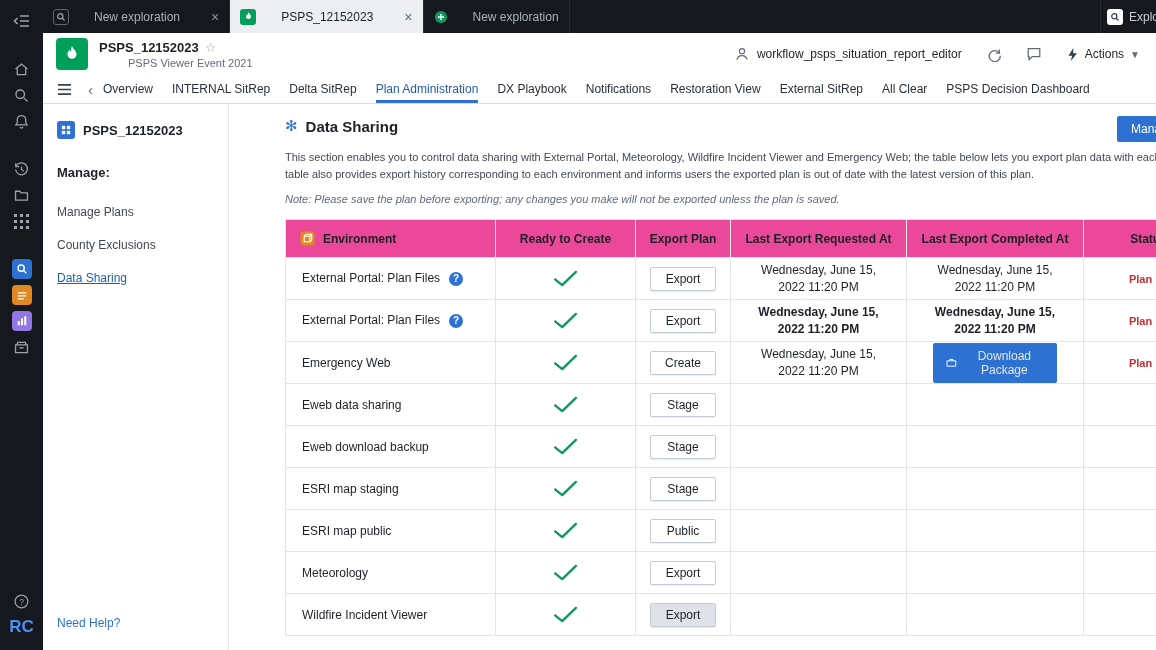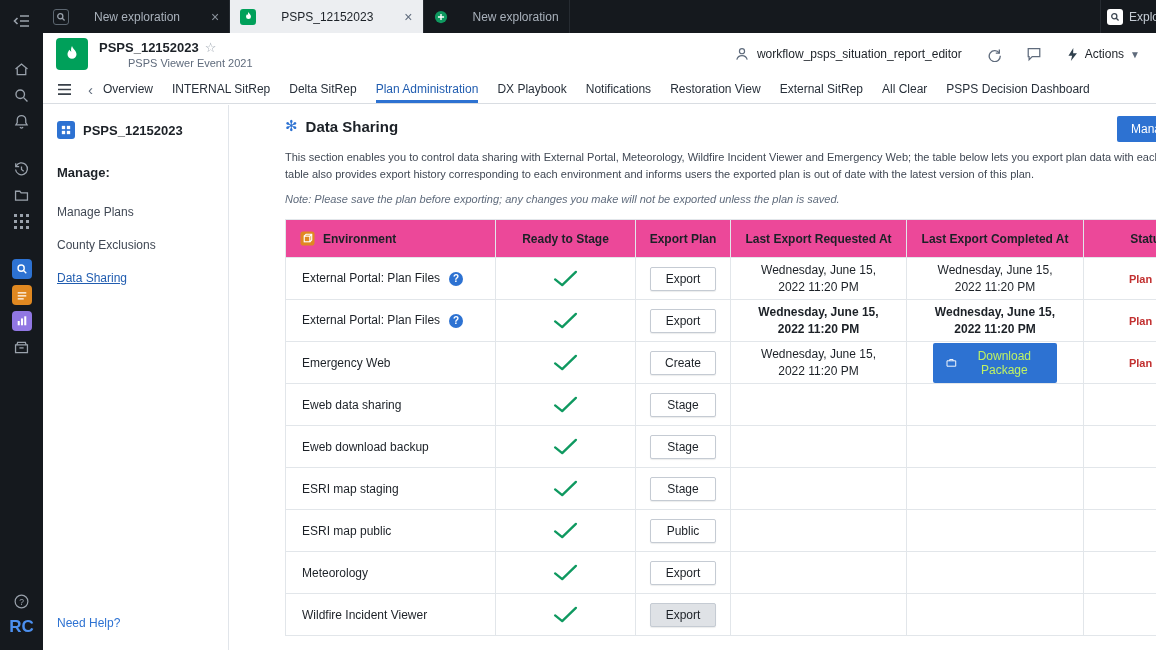--- a/index.html
+++ b/index.html
@@ -104,21 +104,21 @@
   td.status { text-align:center; }
   .red { color:#c23030; font-size:11px; font-weight:bold; }
   .help { display:inline-flex; width:14px; height:14px; border-radius:50%; background:#2d72d2; color:#fff;
           font-size:10px; font-weight:bold; align-items:center; justify-content:center;
           margin-left:9px; vertical-align:middle; cursor:pointer; }
   .btn { display:inline-block; min-width:66px; background:#fff; border:1px solid #c5cbd3; border-radius:2px;
          padding:4px 12px; font-size:12px; color:#1c2127; cursor:pointer;
          box-shadow:0 1px 1px rgba(17,20,24,.08); font-family:"Liberation Sans",sans-serif; }
   .btn.muted { background:#dfe2e6; }
   .btn-primary { display:inline-flex; align-items:center; gap:8px; background:#2d72d2; border:none; border-radius:2px;
-                 color:#bef264; font-size:12px; font-weight:500; padding:6px 13px; cursor:pointer;
+                 color:#e5e5e5; font-size:12px; font-weight:500; padding:6px 13px; cursor:pointer;
                  font-family:"Liberation Sans",sans-serif; }
   svg { display:inline-block; vertical-align:middle; }
 </style>
 </head>
 <body>
 
 <div class="rail">
   <div class="ric">
     <svg width="18" height="16" viewBox="0 0 18 16">
         <g stroke="#9aa2ac" stroke-width="1.6" fill="none">
@@ -395,21 +395,21 @@
             <svg width="15" height="15" viewBox="0 0 16 16">
                 <rect x="0.5" y="0.5" width="15" height="15" rx="3" fill="#e08821"></rect>
                 <g stroke="#fff" stroke-width="1.2" fill="none">
                   <rect x="4.5" y="5.5" width="6" height="6"></rect>
                   <path d="M4.5 5.5l2-2h6v6l-2 2M12.5 3.5l-2 2"></path>
                 </g>
               </svg>
             <span>Environment</span>
           </span>
         </th>
-        <th>Ready to Stage</th>
+        <th>Ready to Create</th>
         <th>Export Plan</th>
         <th>Last Export Requested At</th>
         <th>Last Export Completed At</th>
         <th>Status</th>
       </tr>
     </thead>
     <tbody>
         <tr>
           <td class="env"><span>External Portal: Plan Files</span><span class="help">?</span></td>
           <td class="center"><span><svg width="25" height="17" viewBox="0 0 26 18">

